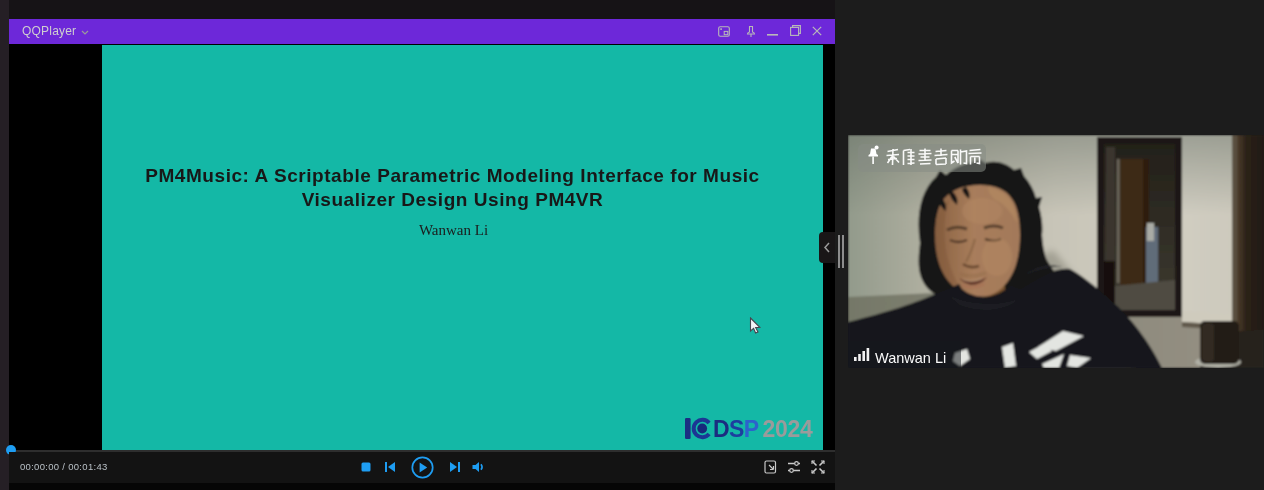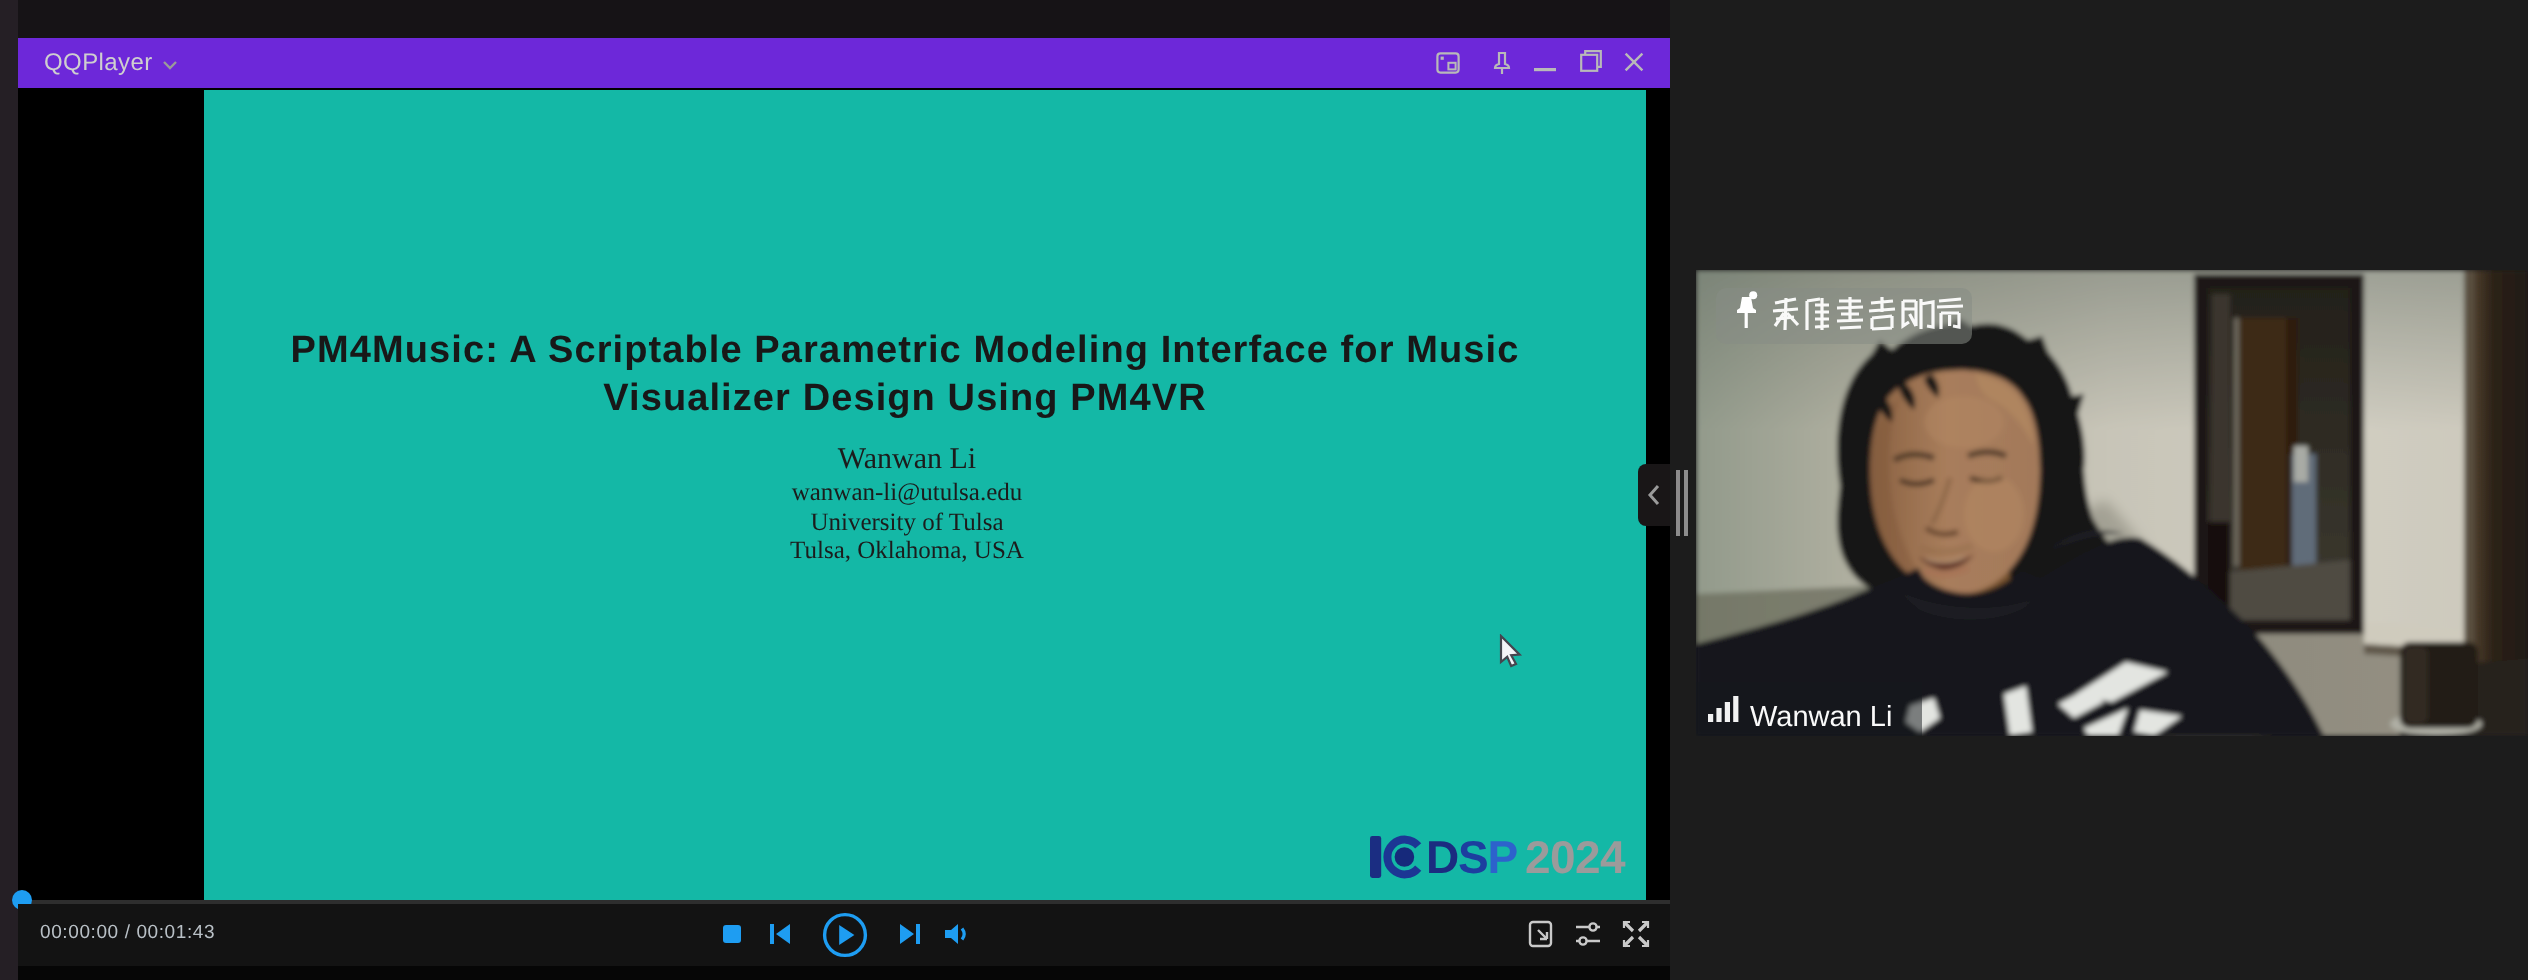--- a/index.html
+++ b/index.html
@@ -43,21 +43,20 @@
   <svg class="abs" style="left:803px;top:7px;" width="10" height="10" viewBox="0 0 10 10">
     <path d="M0.8 0.8 L9.2 9.2 M9.2 0.8 L0.8 9.2" stroke="#b9b9b9" stroke-width="1.2"></path>
   </svg>
 </div>
 
 <div class="abs" style="left:9px;top:44px;width:826px;height:406px;background:#000;"></div>
 
 <div class="abs" style="left:61px;top:45px;width:721px;height:405px;background:#14b8a6;margin-left:41px;">
   <div class="abs" style="left:0;top:119px;width:701px;text-align:center;font-weight:bold;font-size:19px;line-height:24px;letter-spacing:0.55px;color:#181818;">PM4Music: A Scriptable Parametric Modeling Interface for Music<br>Visualizer Design Using PM4VR</div>
   <div class="abs" style="left:0;top:177px;width:703px;text-align:center;font-family:'Liberation Serif',serif;font-size:15px;color:#1c1c1c;">Wanwan Li</div>
-  <div class="abs" style="left:0;top:194px;width:703px;text-align:center;font-family:'Liberation Serif',serif;font-size:12.5px;line-height:14.5px;color:#1c1c1c;">wanwan-li@utulsa.edu<br>University of Tulsa<br>Tulsa, Oklahoma, USA</div>
 
   <svg class="abs" style="left:582px;top:371px;" width="136" height="25" viewBox="0 0 136 25">
     <rect x="1" y="2" width="5.6" height="21" rx="1.2" fill="#1b2d82"></rect>
     <path d="M25.1 18.05 A8.7 8.7 0 1 1 25.1 6.95" fill="none" stroke="#1c3694" stroke-width="4"></path>
     <circle cx="18.2" cy="12.5" r="4.9" fill="#16297b"></circle>
     <text x="29" y="20.5" font-family="Liberation Sans, sans-serif" font-weight="bold" font-size="23px" letter-spacing="-0.6"><tspan fill="#1b2c80">D</tspan><tspan fill="#1d3e9f">S</tspan><tspan fill="#2d62cc">P</tspan></text>
     <text x="78.5" y="20.5" font-family="Liberation Sans, sans-serif" font-weight="bold" font-size="23px" letter-spacing="-0.3" fill="#9b9b9b">2024</text>
   </svg>
 
   <svg class="abs" style="left:647px;top:272px;" width="13" height="17" viewBox="0 0 13 17">

